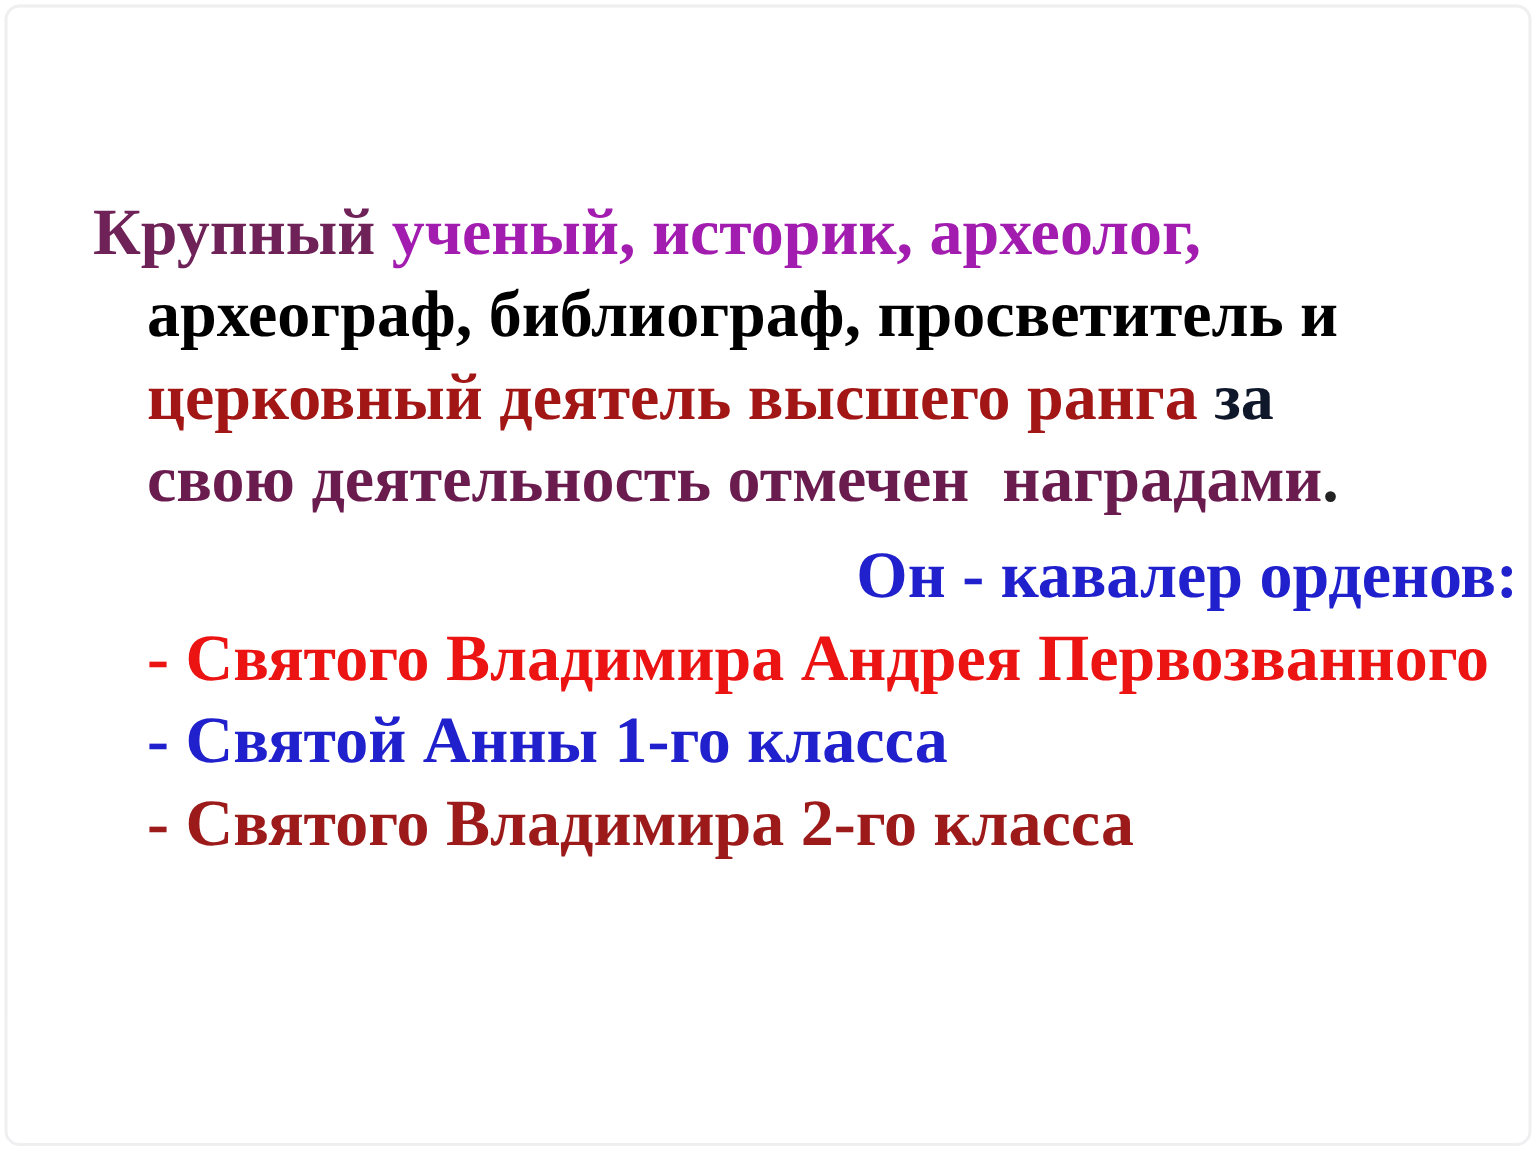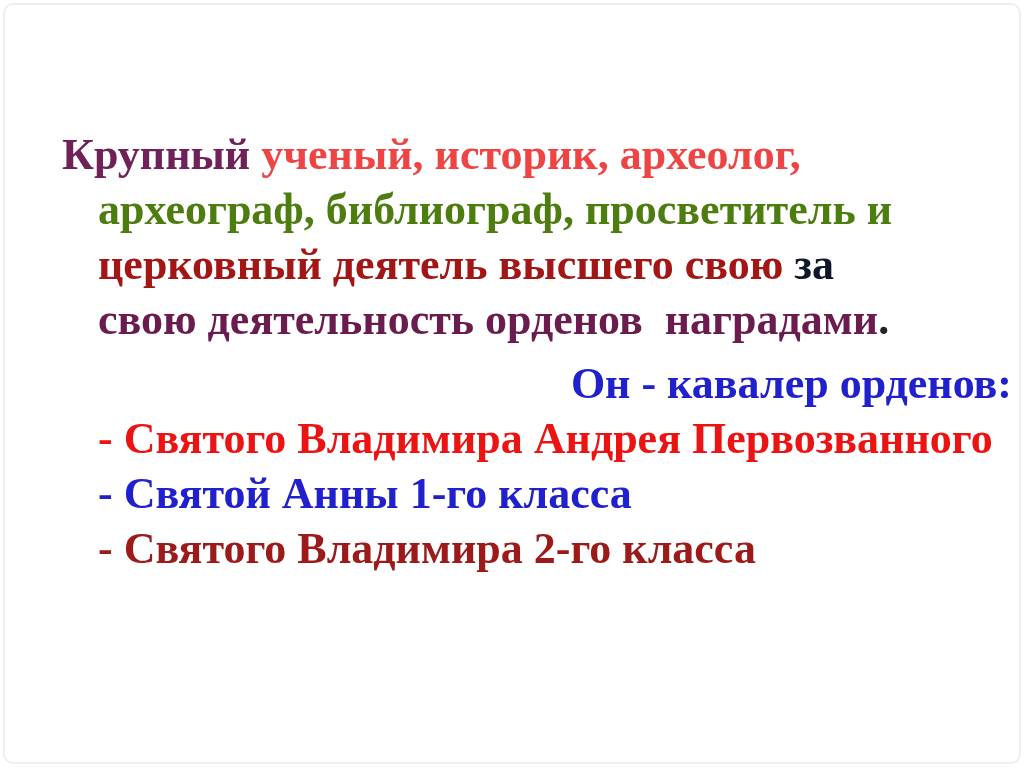--- a/index.html
+++ b/index.html
@@ -42,24 +42,24 @@
     text-align: right;
   }
 </style>
 </head>
 <body>
 
 <div class="slide">
   <div class="frame"></div>
   <div class="content">
     <div id="awards-paragraph">
-        <div class="line"><span style="color: rgb(110, 34, 87); margin-top: 36px;">Крупный </span><span style="color: #ef4444;">ученый, историк, археолог,</span></div>
-        <div class="line hanging"><span style="color: #4d7c0f;">археограф, библиограф, просветитель и</span></div>
-        <div class="line hanging"><span style="color: rgb(163, 22, 22);">церковный деятель высшего свою </span><span style="color: #0f172a;">за</span></div>
-        <div class="line hanging"><span style="color: rgb(107, 28, 79);">свою деятельность орденов  наградами</span><span style="color: rgb(35, 35, 35);">.</span></div>
+        <div class="line"><span style="color: rgb(110, 34, 87); margin-top: 36px;">Крупный </span><span style="color: #a21caf;">ученый, историк, археолог,</span></div>
+        <div class="line hanging"><span style="color: #000000;">археограф, библиограф, просветитель и</span></div>
+        <div class="line hanging"><span style="color: rgb(163, 22, 22);">церковный деятель высшего ранга </span><span style="color: #0f172a;">за</span></div>
+        <div class="line hanging"><span style="color: rgb(107, 28, 79);">свою деятельность отмечен  наградами</span><span style="color: rgb(35, 35, 35);">.</span></div>
       </div>
     <div class="line orders-heading" style="color: rgb(32, 32, 205);">Он - кавалер орденов:</div>
     <div id="orders-list">
         <div class="line hanging" style="color: rgb(236, 19, 19);">- Святого Владимира Андрея Первозванного</div>
         <div class="line hanging" style="color: rgb(32, 32, 205);">- Святой Анны 1-го класса</div>
         <div class="line hanging" style="color: rgb(156, 26, 26);">- Святого Владимира 2-го класса</div>
       </div>
   </div>
 </div>
 

